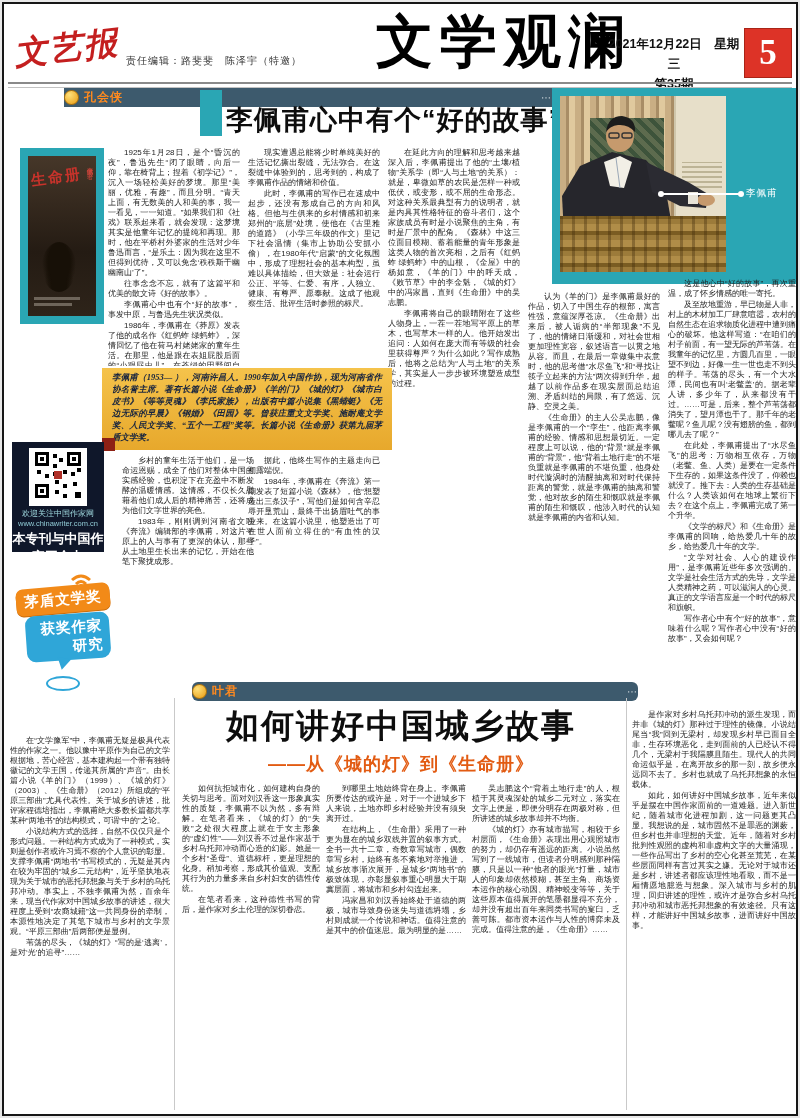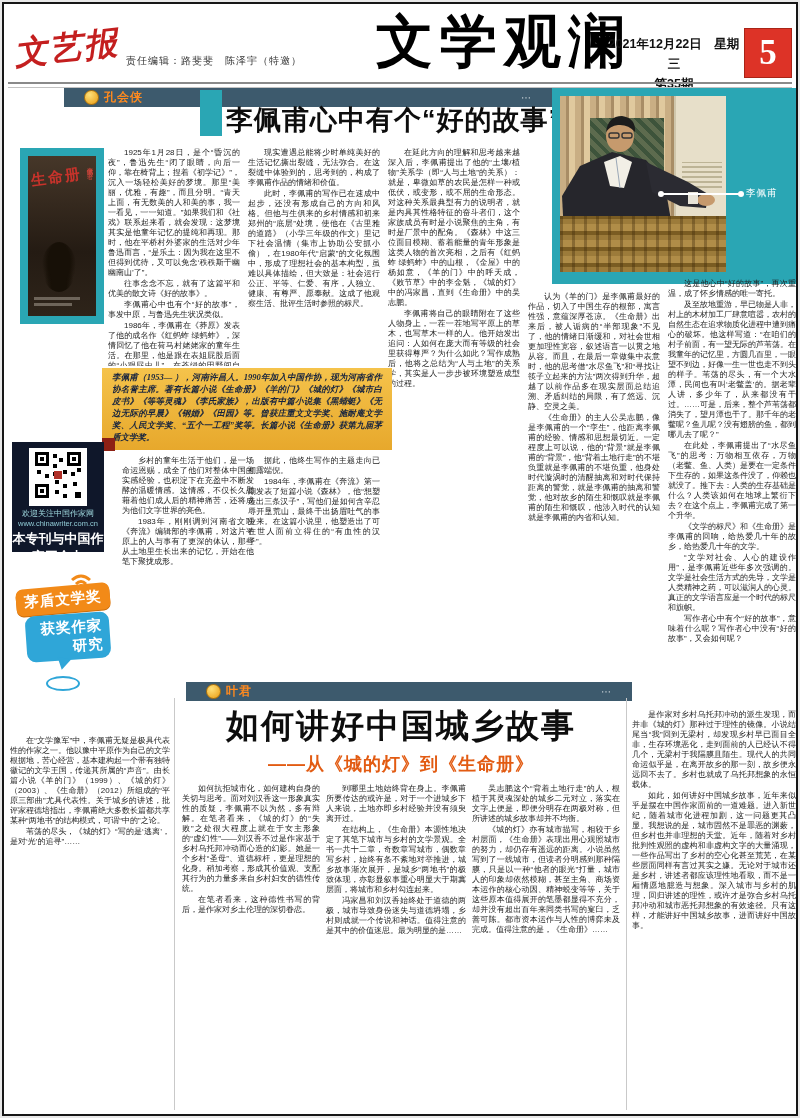--- a/index.html
+++ b/index.html
@@ -7,21 +7,21 @@
   .page{position:absolute;left:2px;top:2px;width:792px;height:1110px;background:#fff;border:2px solid #161616;overflow:hidden;}
   .abs{position:absolute;}
   
   .masthead{left:10px;top:22px;font-family:"Liberation Serif",serif;font-weight:bold;font-style:italic;font-size:33px;color:#c41f1f;transform:rotate(-6deg);letter-spacing:2px;}
   .editors{left:122px;top:50px;font-size:10px;color:#333;letter-spacing:1px;}
   .section-title{left:372px;top:0px;font-family:"Liberation Serif",serif;font-weight:900;font-size:57px;color:#000;letter-spacing:7px;}
   .date-block{left:602px;top:30px;width:136px;text-align:center;font-size:12.5px;font-weight:bold;color:#111;line-height:20px;}
   .page-num{left:740px;top:24px;width:46px;height:48px;background:#dd3327;border:1px solid #a92417;color:#fff;font-size:35px;font-weight:bold;text-align:center;line-height:48px;font-family:"Liberation Serif",serif;}
   .header-rule{left:4px;top:78px;width:784px;height:3px;border-top:2px solid #8a8a8a;border-bottom:1px solid #c2c2c2;}
   
-  .bar{height:19px;background:#3d5a6d;display:flex;align-items:center;padding:0 20px;box-sizing:border-box;}
+  .bar{height:19px;background:#3d5a6d;display:flex;align-items:center;padding:0 0;box-sizing:border-box;}
   .bar-icon{width:13px;height:13px;border-radius:50%;background:radial-gradient(circle at 35% 30%,#ffe17a,#e89b12);margin-right:5px;flex:0 0 auto;border:1px solid #b27409;}
   .bar-author{color:#ff8a1e;font-size:12px;font-weight:bold;letter-spacing:1px;}
   .bar-dots{margin-left:auto;color:#cfd8dd;font-size:10px;letter-spacing:1px;}
   
   .colblock{font-size:8px;line-height:10px;color:#1d1d1d;overflow:hidden;text-align:justify;}
   .para{margin:0 0 1px 0;text-indent:2em;}
   .headline1{font-size:27px;font-weight:bold;color:#0d0d0d;white-space:nowrap;letter-spacing:1px;}
   .teal{background:#2aa6b4;}
   
   .photo{left:556px;top:92px;width:166px;height:176px;overflow:hidden;background:repeating-linear-gradient(90deg,#c9ae84 0 6px,#a88d66 6px 9px,#e0c99e 9px 15px);}
@@ -198,42 +198,43 @@
     <circle cx="13" cy="16" r="2" fill="#f28a18"></circle>
   </svg>
   <div class="abs badge-band">茅盾文学奖</div>
   <div class="abs badge-bubble">
     <div>获奖作家</div>
     <div>研究</div>
   </div>
   <div class="abs badge-tail"></div>
   <div class="abs badge-oval"></div>
 
-  <div class="abs bar" style="left:182px;top:678px;width:446px;">
+  <div class="abs bar" style="left:188px;top:678px;width:446px;border-radius:6px;">
     <span class="bar-icon"></span>
     <span class="bar-author">叶君</span>
     <span class="bar-dots">⋯</span>
   </div>
   <div class="abs headline2">如何讲好中国城乡故事</div>
   <div class="abs subtitle2">——从《城的灯》到《生命册》</div>
 
   <div class="abs vrule" style="left:170px;top:694px;height:412px;"></div>
   <div class="abs vrule" style="left:622px;top:694px;height:412px;"></div>
 
   <div class="abs colblock" style="left:6px;top:732px;width:160px;height:374px;">
       <p class="para">在“文学豫军”中，李佩甫无疑是极具代表性的作家之一。他以豫中平原作为自己的文学根据地，苦心经营，基本建构起一个带有独特徽记的文学王国，传递其所属的“声音”。由长篇小说《羊的门》（1999）、《城的灯》（2003）、《生命册》（2012）所组成的“平原三部曲”尤具代表性。关于城乡的讲述，批评家程德培指出，李佩甫绝大多数长篇都共享某种“两地书”的结构模式，可谓“中的”之论。</p>
+      <p class="para">小说结构方式的选择，自然不仅仅只是个形式问题。一种结构方式成为了一种模式，实则是创作者或许习焉不察的个人意识的彰显。支撑李佩甫“两地书”书写模式的，无疑是其内在较为牢固的“城乡二元结构”，近乎坚执地表现为关于城市的恶托邦想象与关于乡村的乌托邦冲动。事实上，不独李佩甫为然，百余年来，现当代作家对中国城乡故事的讲述，很大程度上受到“农裔城籍”这一共同身份的牵制，本源性地决定了其笔下城市与乡村的文学景观。“平原三部曲”后两部便是显例。</p>
       <p class="para">苇荡的尽头，《城的灯》“写的是‘逃离’，是对‘光’的追寻”……</p>
     </div>
   <div class="abs colblock" style="left:178px;top:780px;width:138px;height:326px;">
       <p class="para">如何抗拒城市化，如何建构自身的关切与思考。面对刘汉香这一形象真实性的质疑，李佩甫不以为然，多有辩解。在笔者看来，《城的灯》的“失败”之处很大程度上就在于女主形象的“虚幻性”——刘汉香不过是作家基于乡村乌托邦冲动而心造的幻影。她是一个乡村“圣母”、道德标杆，更是理想的化身。稍加考察，形成其价值观、支配其行为的力量多来自乡村妇女的德性传统。</p>
       <p class="para">在笔者看来，这种德性书写的背后，是作家对乡土伦理的深切眷恋。</p>
     </div>
   <div class="abs colblock" style="left:322px;top:780px;width:140px;height:326px;">
       <p class="para">到哪里土地始终背在身上。李佩甫所要传达的或许是，对于一个进城乡下人来说，土地亦即乡村经验并没有须臾离开过。</p>
-      <p class="para">在结构上，《生命册》本源性地决定了其笔下城市与乡村的文学景观。全书一共十二章，奇数章写城市，偶数章写乡村，始终有条不紊地对举推进，城乡故事渐次展开，是城乡“两地书”的极致体现，亦彰显叙事重心明显大于期冀层面，将城市和乡村勾连起来。</p>
+      <p class="para">在结构上，《生命册》采用了一种更为显在的城乡双线并置的叙事方式。全书一共十二章，奇数章写城市，偶数章写乡村，始终有条不紊地对举推进，城乡故事渐次展开，是城乡“两地书”的极致体现，亦彰显叙事重心明显大于期冀层面，将城市和乡村勾连起来。</p>
       <p class="para">冯家昌和刘汉香始终处于道德的两极，城市导致身份迷失与道德坍塌，乡村则成就一个传说和神话。值得注意的是其中的价值迷思。最为明显的是……</p>
     </div>
   <div class="abs colblock" style="left:468px;top:780px;width:148px;height:326px;">
       <p class="para">吴志鹏这个“背着土地行走”的人，根植于其灵魂深处的城乡二元对立，落实在文字上便是，即便分明存在两极对称，但所讲述的城乡故事却并不均衡。</p>
       <p class="para">《城的灯》亦有城市描写，相较于乡村层面，《生命册》表现出用心观照城市的努力，却仍存有遥远的距离。小说虽然写到了一线城市，但读者分明感到那种隔膜，只是以一种“他者的眼光”打量，城市人的印象却依然模糊，甚至主角、商场资本运作的核心动因、精神蜕变等等，关于这些原本值得展开的笔墨都显得不充分，却并没有超出百年来同类书写的窠臼，乏善可陈。都市资本运作与人性的博弈未及完成。值得注意的是，《生命册》……</p>
     </div>
   <div class="abs colblock" style="left:628px;top:706px;width:164px;height:400px;">
       <p class="para">是作家对乡村乌托邦冲动的派生发现，而并非《城的灯》那种过于理性的镜像。小说结尾当“我”回到无梁村，却发现乡村早已面目全非，生存环境恶化，走到面前的人已经认不得几个，无梁村于我隔膜且陌生。现代人的共同命运似乎是，在离开故乡的那一刻，故乡便永远回不去了。乡村也就成了乌托邦想象的永恒载体。</p>
       <p class="para">如此，如何讲好中国城乡故事，近年来似乎是摆在中国作家面前的一道难题。进入新世纪，随着城市化进程加剧，这一问题更其凸显。我想说的是，城市固然不是罪恶的渊薮，但乡村也并非理想的天堂。近年，随着对乡村批判性观照的虚构和非虚构文字的大量涌现，一些作品写出了乡村的空心化甚至荒芜，在某些层面同样有言过其实之嫌。无论对于城市还是乡村，讲述者都应该理性地看取，而不是一厢情愿地臆造与想象。深入城市与乡村的肌理，回归讲述的理性，或许才是弥合乡村乌托邦冲动和城市恶托邦想象的有效途径。只有这样，才能讲好中国城乡故事，进而讲好中国故事。</p>
     </div>

